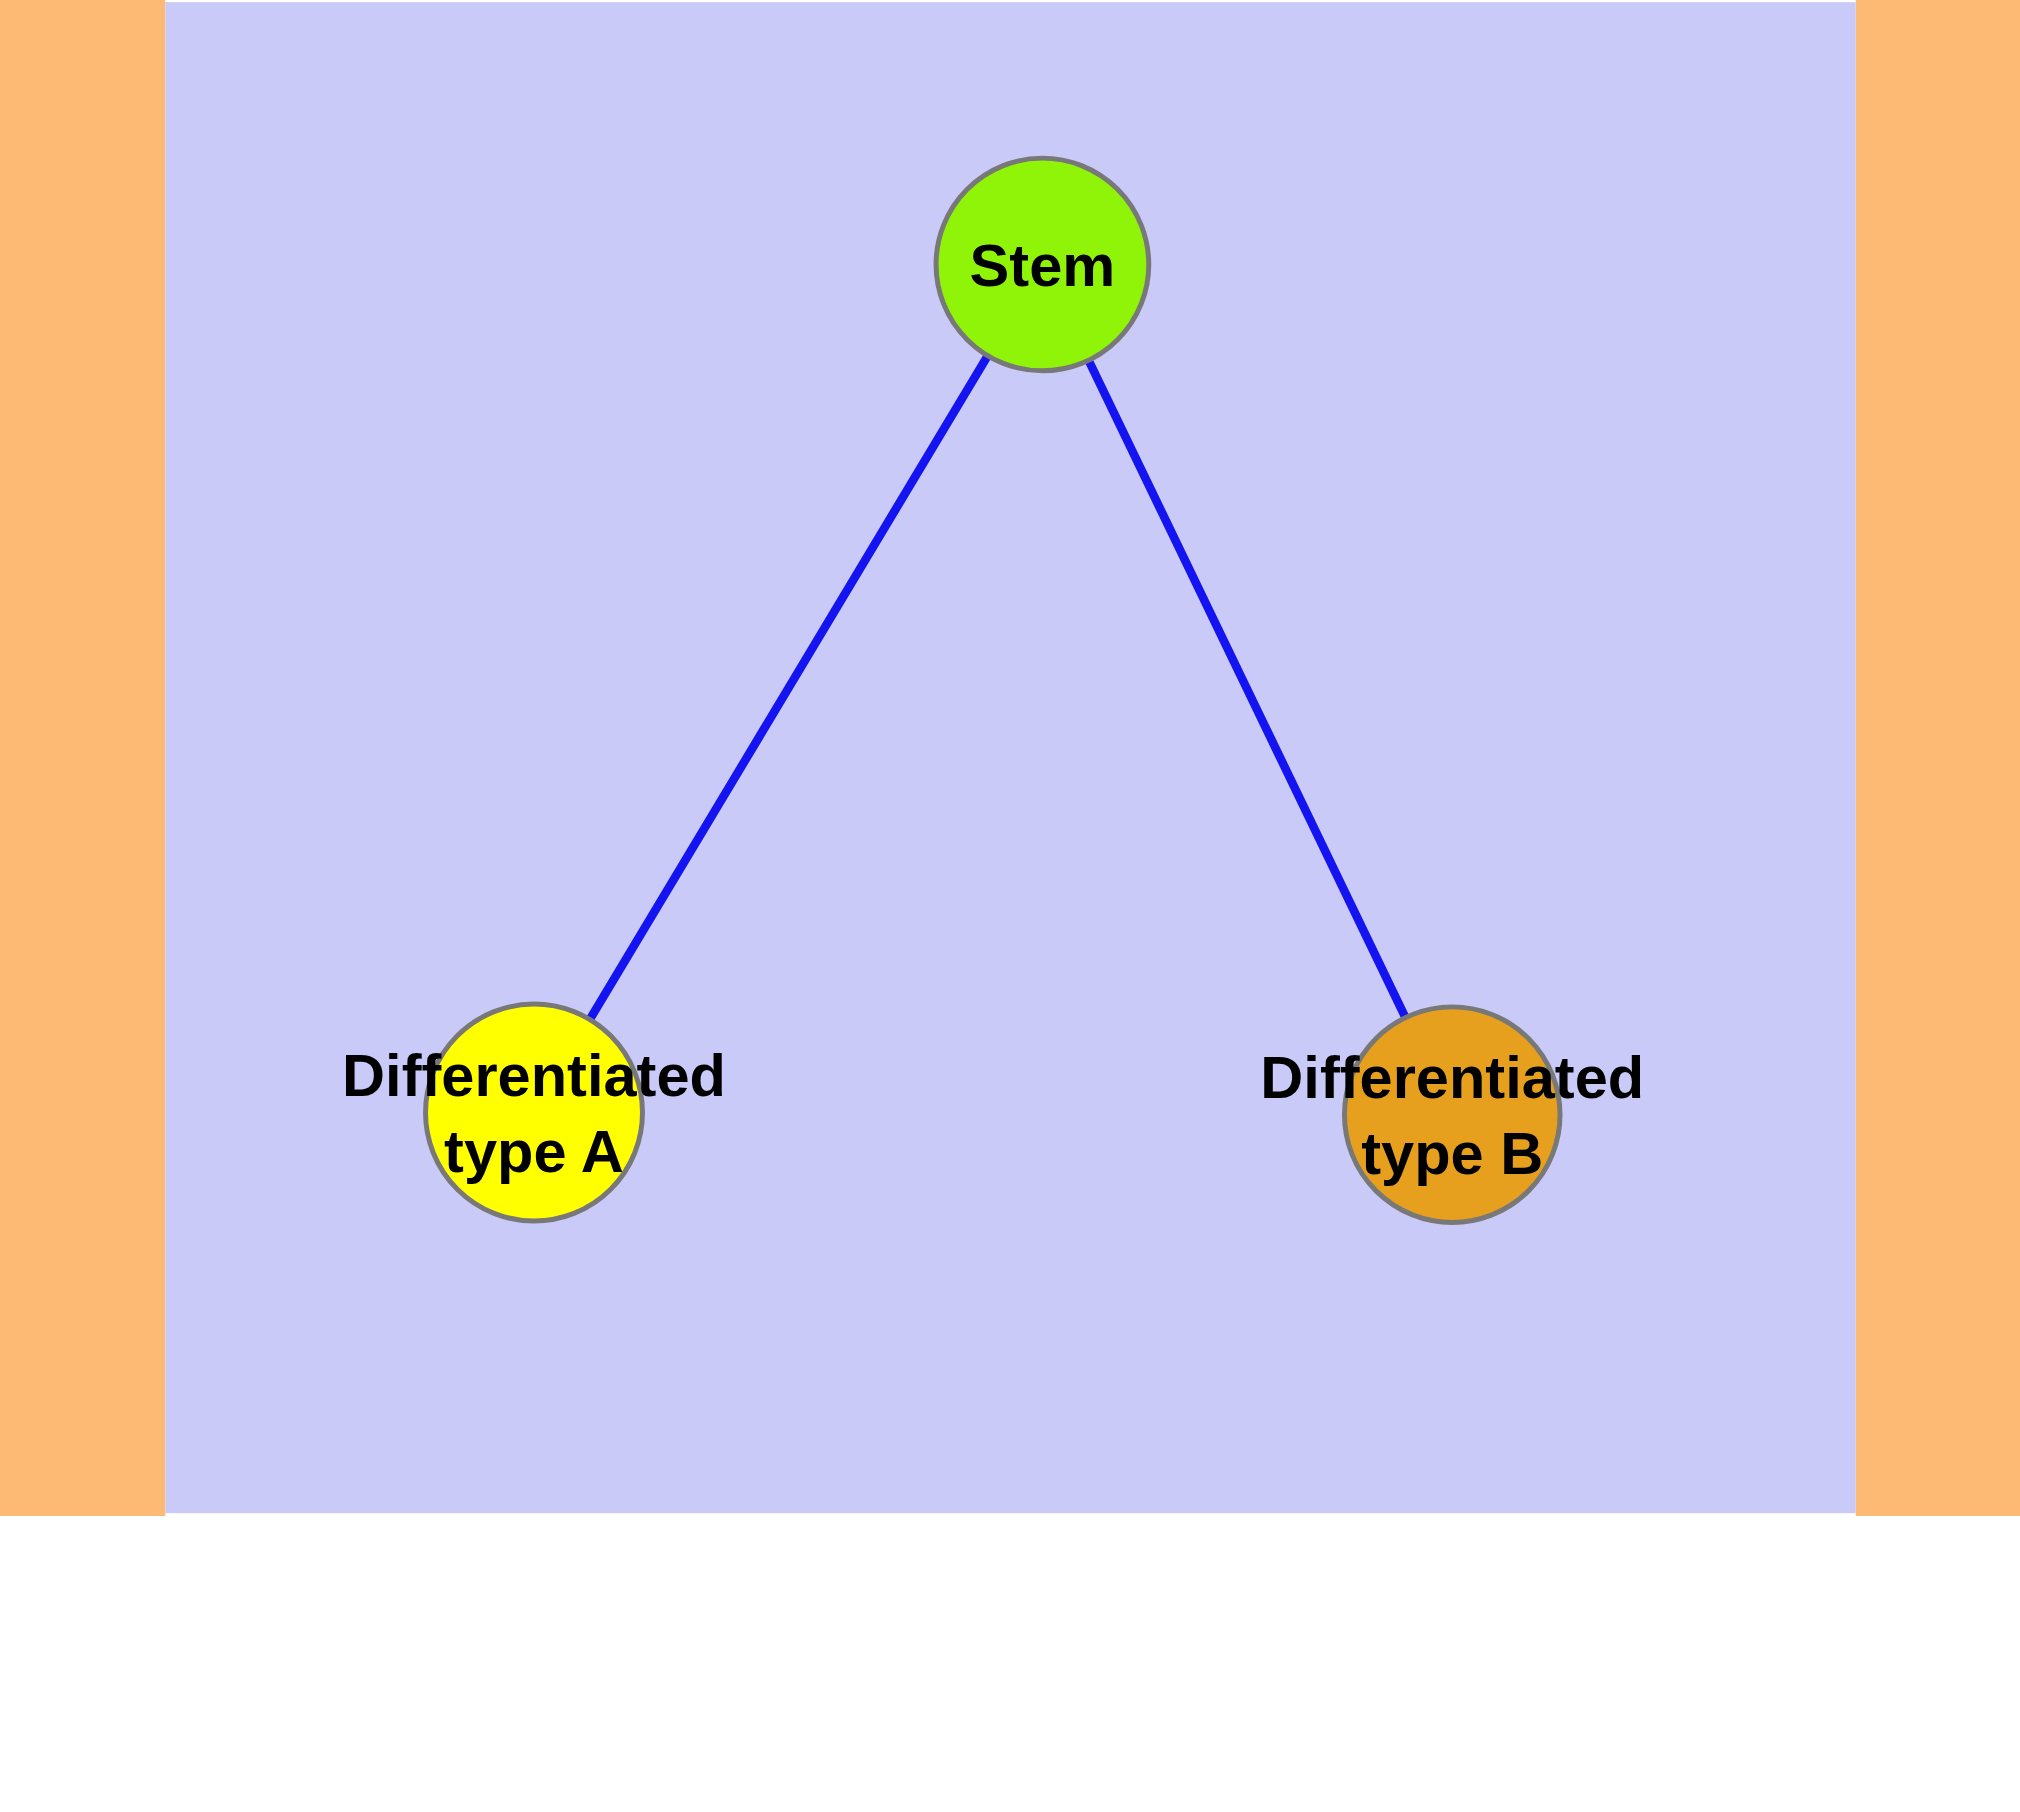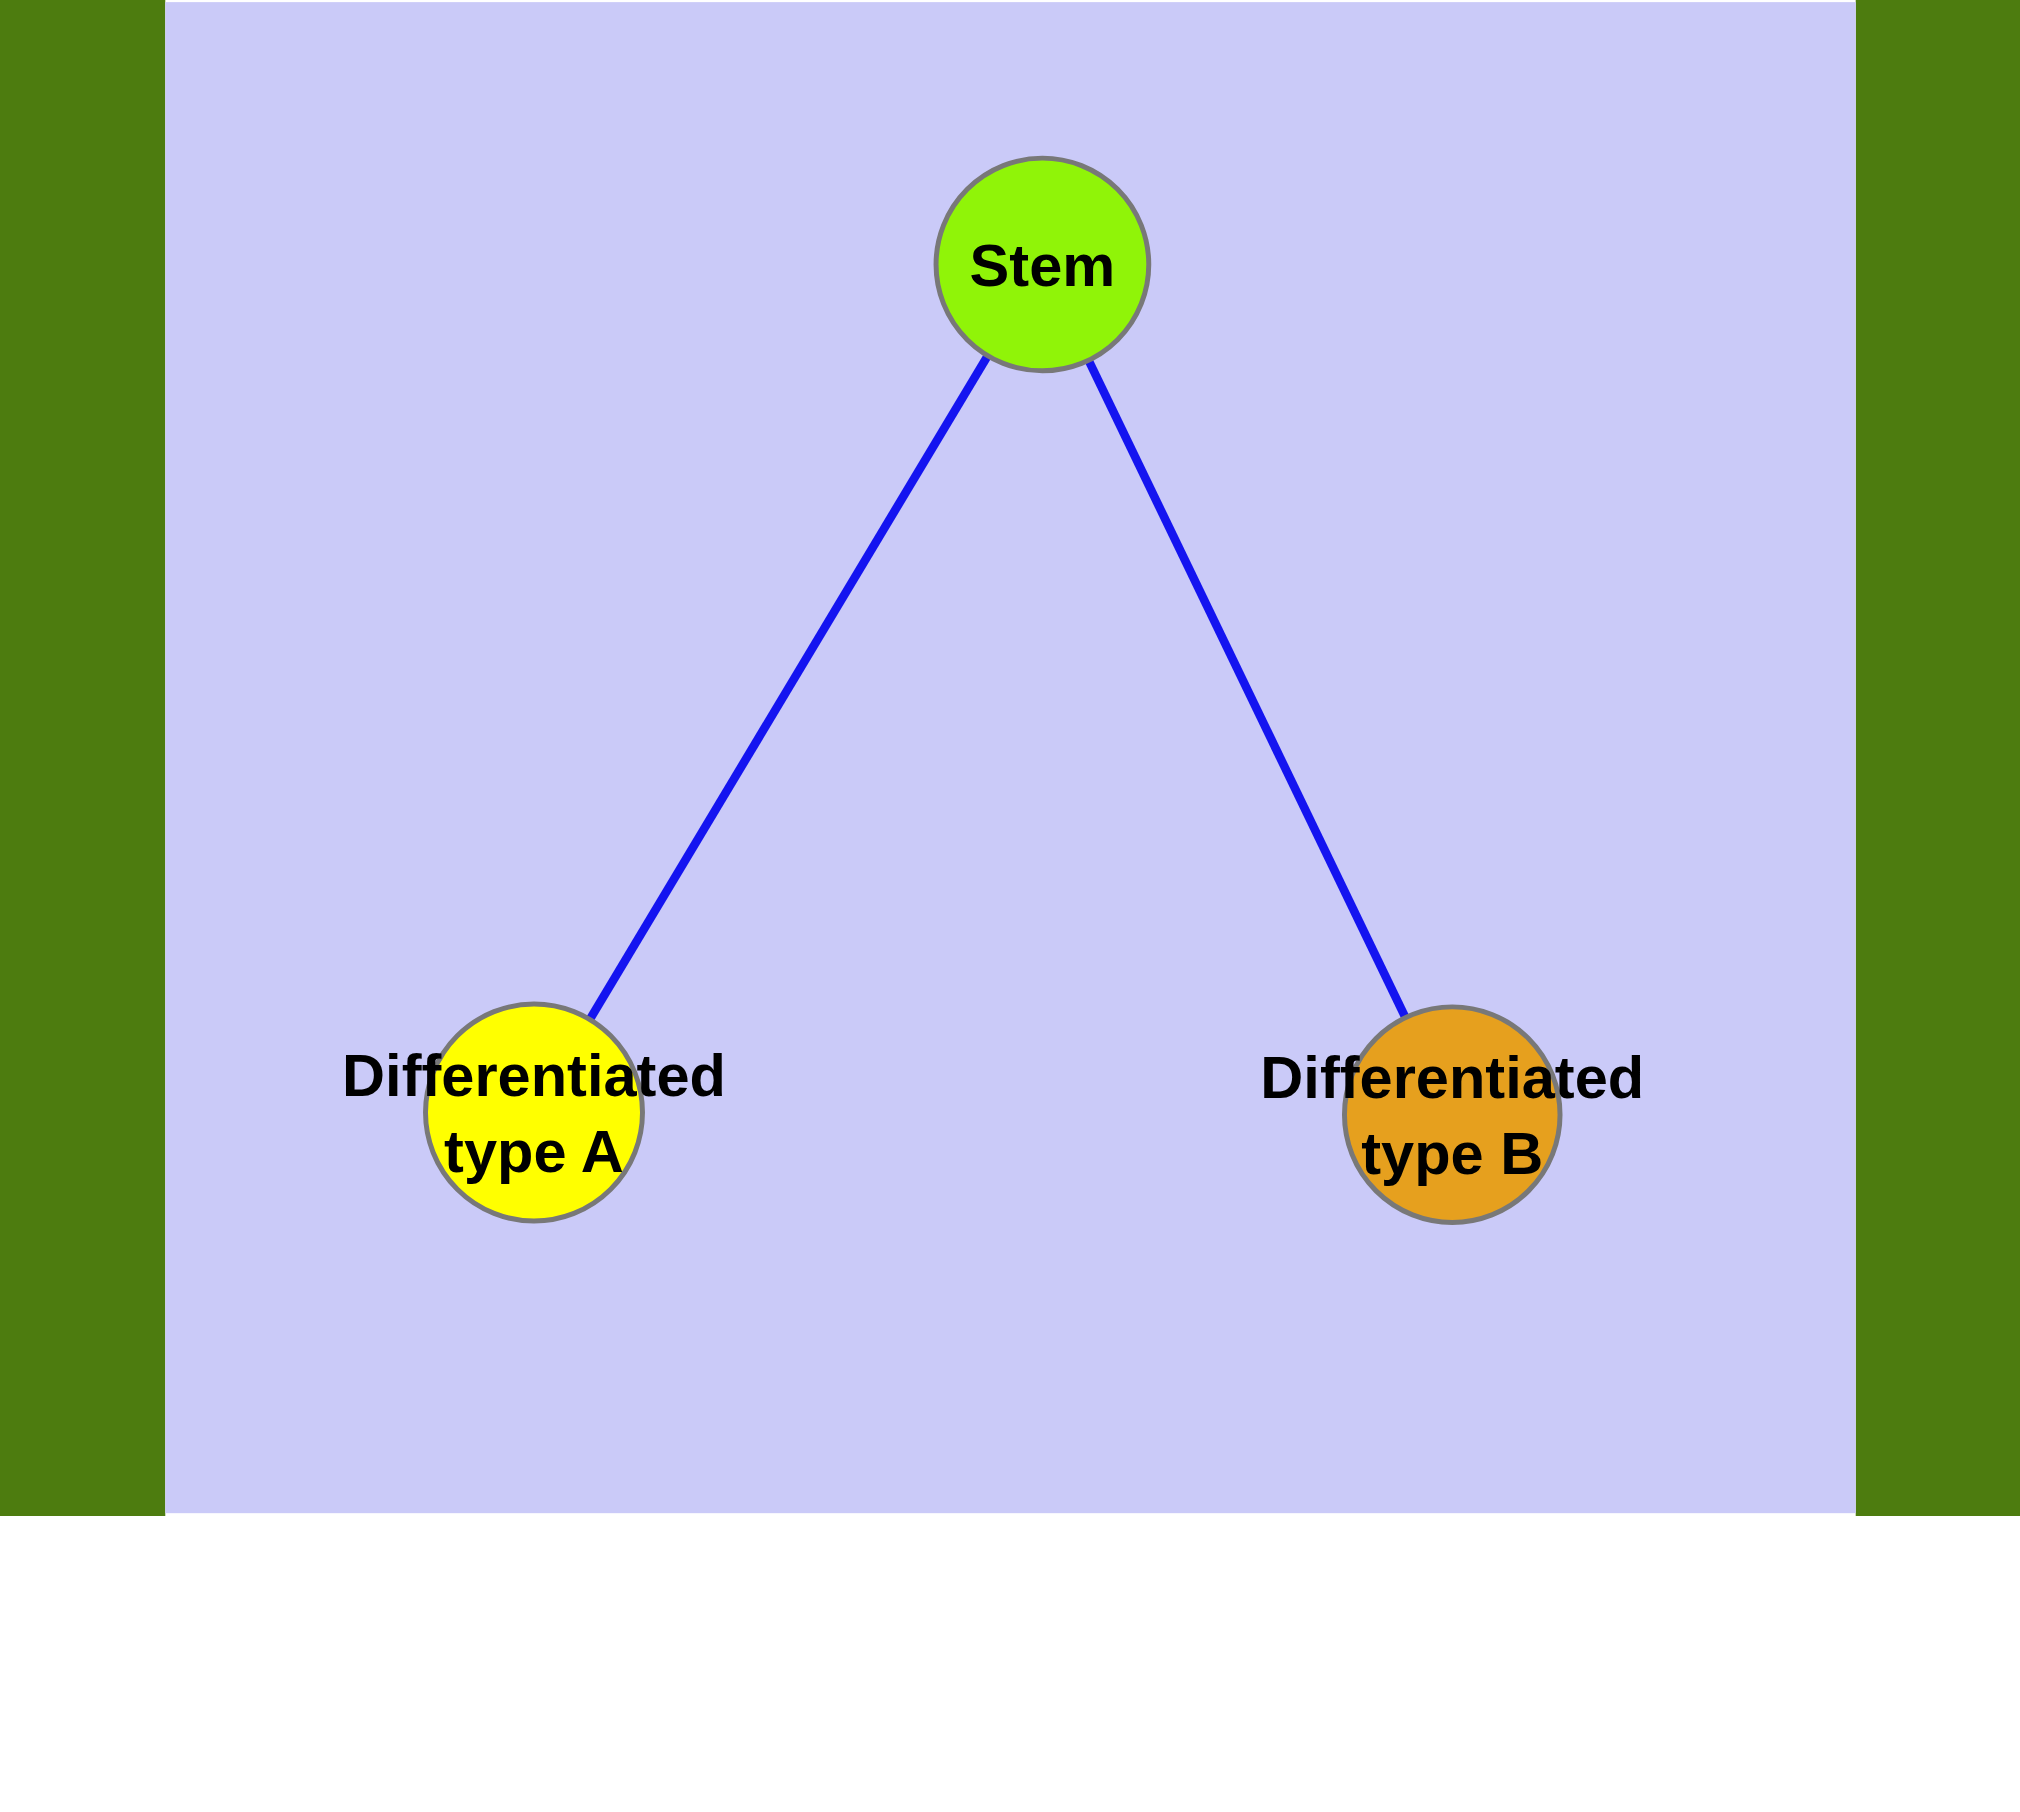--- a/index.html
+++ b/index.html
@@ -5,21 +5,21 @@
   html, body {
     margin: 0;
     padding: 0;
     background: #ffffff;
   }
   .stage {
     position: relative;
     width: 2021px;
     height: 1516px;
     overflow: hidden;
-    background: #4d7c0f;
+    background: #fdba74;
   }
   .stage svg {
     position: absolute;
     left: 0;
     top: 0;
     width: 100%;
     height: 100%;
     display: block;
   }
   .node-label {

